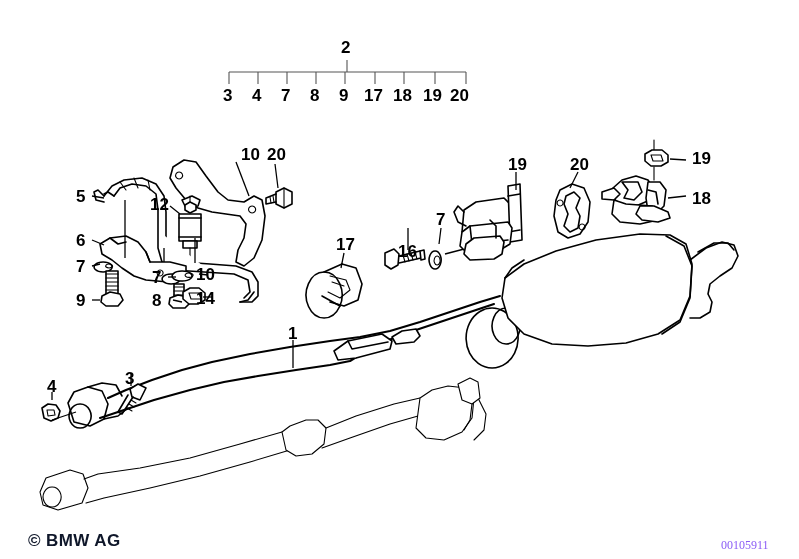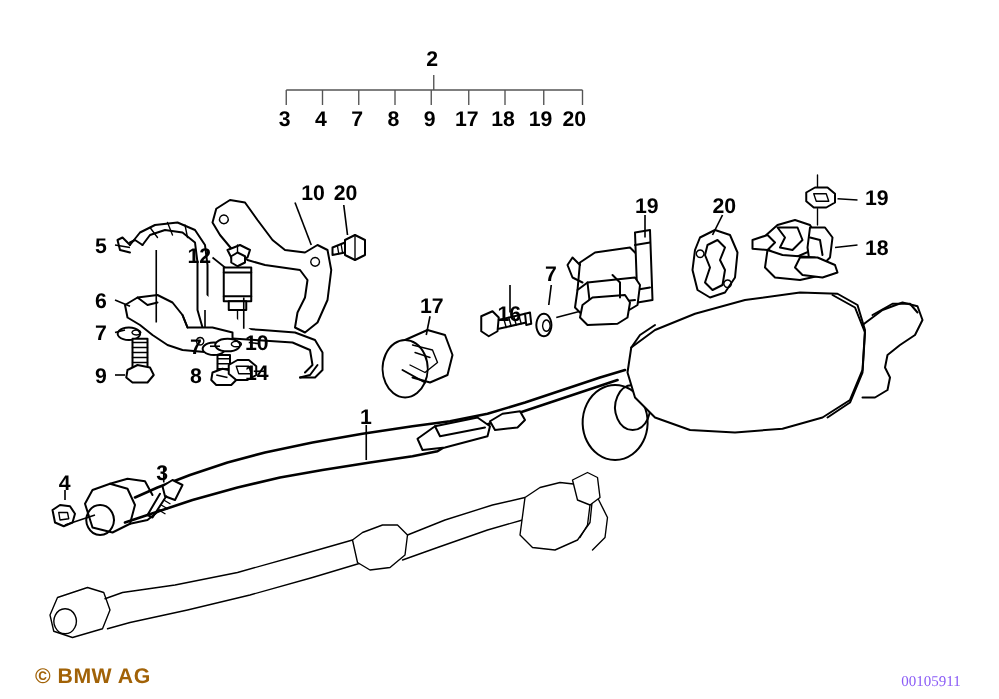--- a/index.html
+++ b/index.html
@@ -43,21 +43,21 @@
     white-space: nowrap;
   }
   #copyright {
     position: absolute;
     left: 28px;
     top: 531px;
     font-family: "Liberation Sans", sans-serif;
     font-weight: bold;
     font-size: 17px;
     letter-spacing: 0.4px;
-    color: #a16207;
+    color: #0f172a;
     white-space: nowrap;
   }
   #diagram-number {
     position: absolute;
     left: 721px;
     top: 538px;
     font-family: Liberation Serif, serif;
     font-size: 12px;
     color: #8b5cf6;
     white-space: nowrap;

